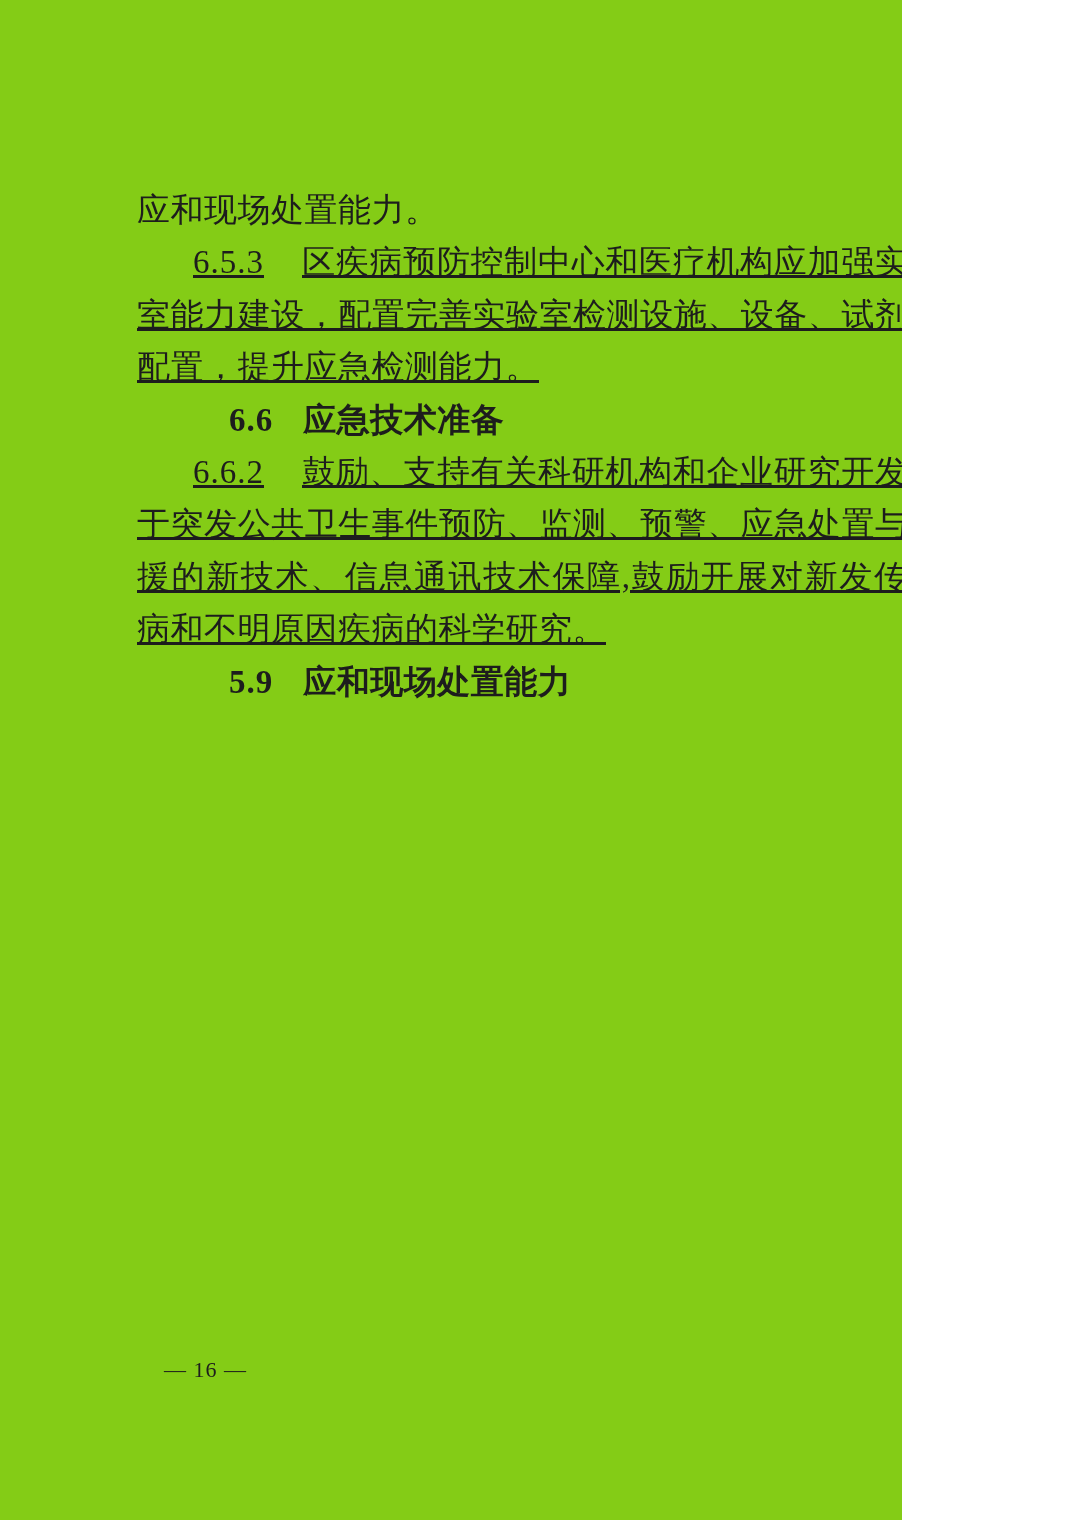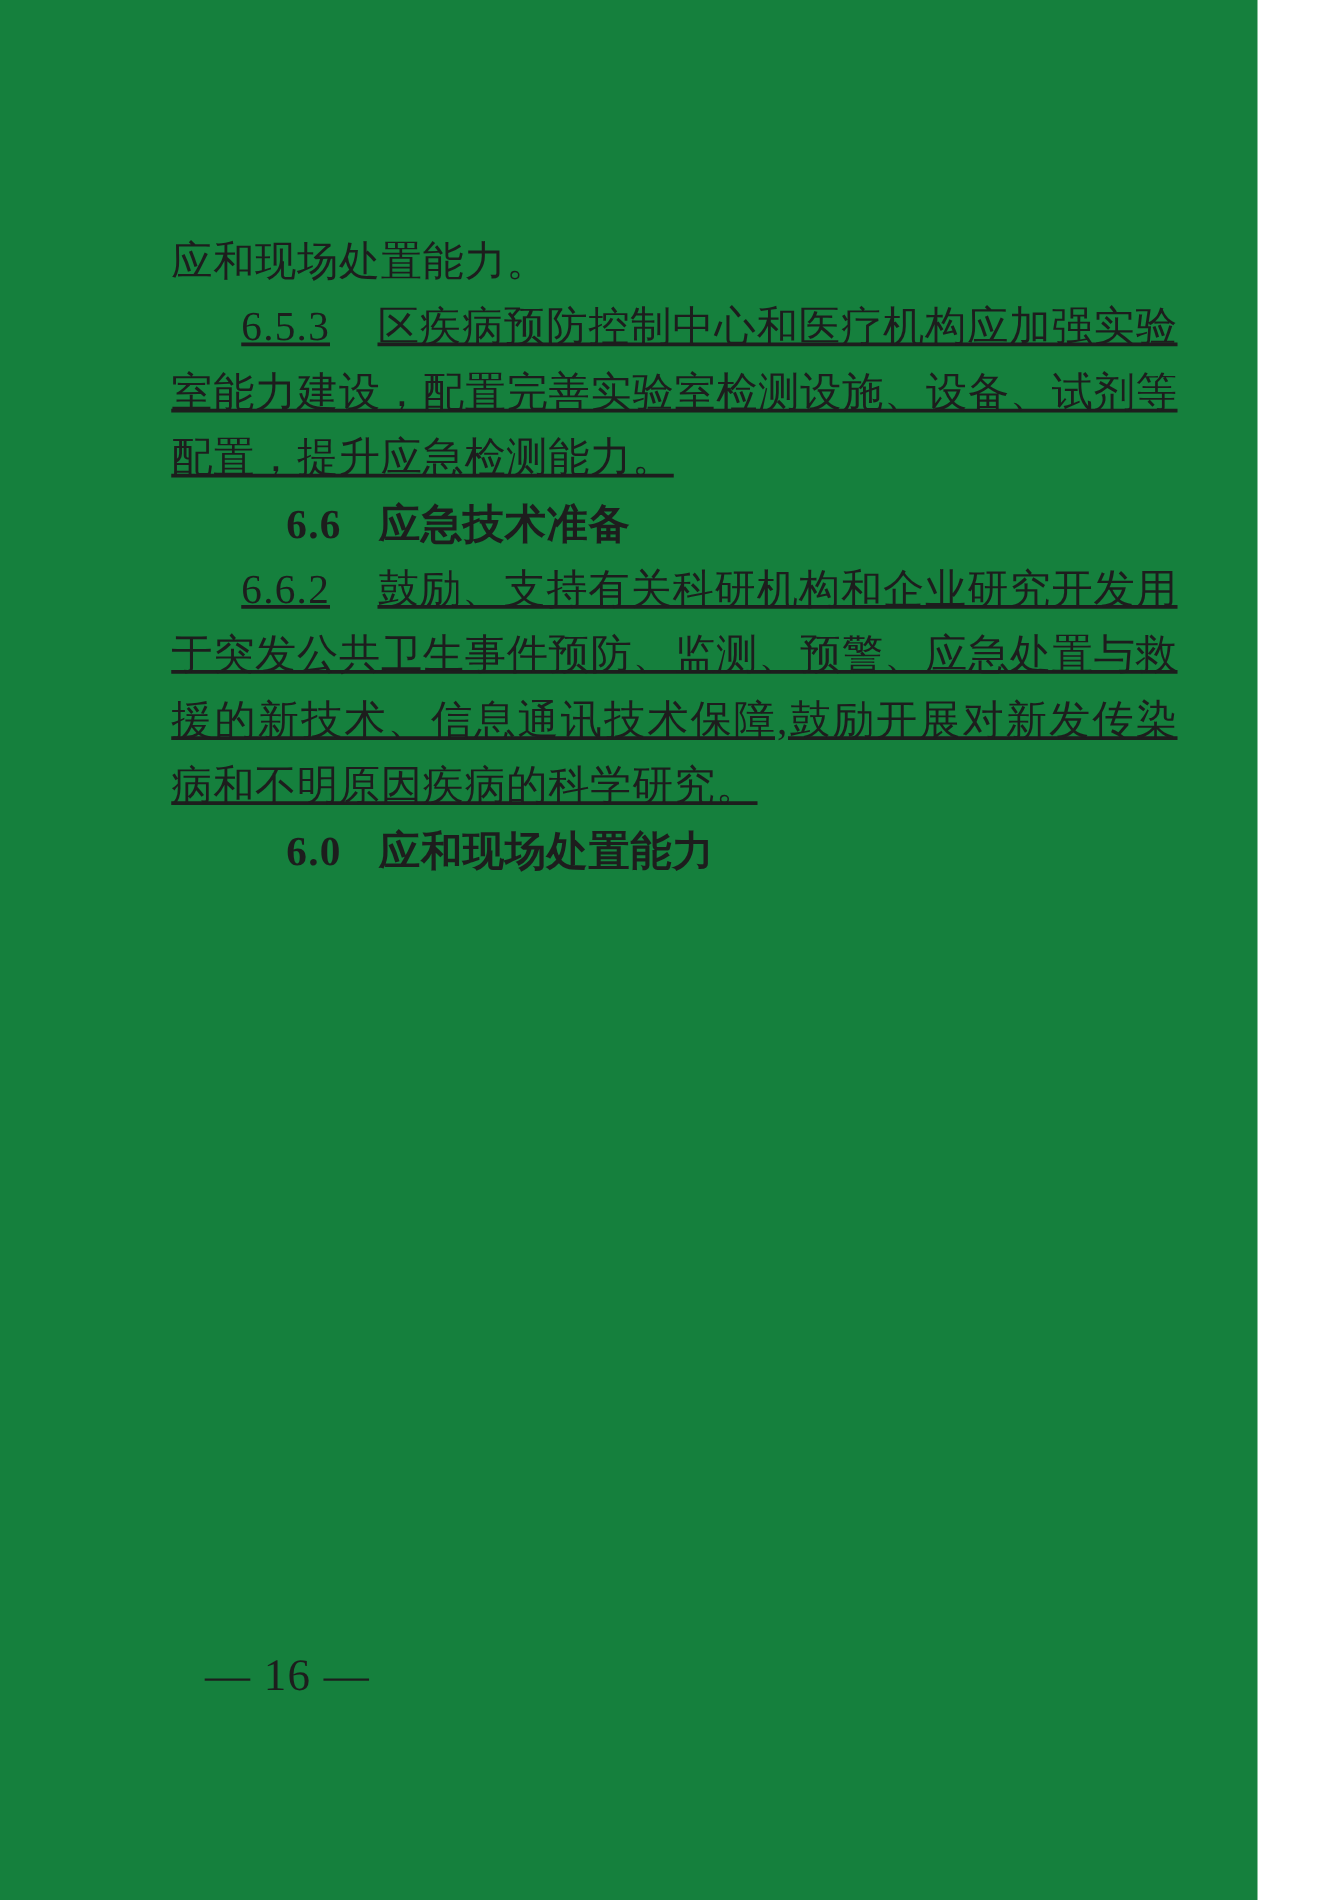--- a/index.html
+++ b/index.html
@@ -2,23 +2,23 @@
 <html lang="zh"><head>
 <meta charset="utf-8">
 <style>
   html, body {
     margin: 0;
     padding: 0;
     background: #ffffff;
   }
   .page {
     position: relative;
-    width: 1006px;
+    width: 902px;
     height: 1520px;
-    background: #15803d;
+    background: #84cc16;
     overflow: hidden;
     font-family: "Liberation Serif", "DejaVu Serif", serif;
     color: #1d1d1d;
   }
   .content {
     position: absolute;
     left: 137px;
     top: 184px;
     width: 805px;
     font-size: 33px;
@@ -47,22 +47,22 @@
   }
   .heading .para-num {
     margin-right: 30px;
     margin-left: 36px;
   }
   .mt-sm { margin-top: 6px; }
   .mt-md { margin-top: 10px; }
   .page-number {
     position: absolute;
     left: 164px;
-    top: 1320px;
-    font-size: 36px;
+    top: 1350px;
+    font-size: 22px;
     line-height: 40px;
     letter-spacing: 1px;
     color: #1d1d1d;
   }
 </style>
 </head>
 <body>
 
 <div class="page">
 
@@ -79,20 +79,20 @@
       <span class="para-num">6.6</span><span>应急技术准备</span>
     </p>
 
 
     <p class="para mt-sm">
       <span class="para-num">6.6.2</span><span>鼓励、支持有关科研机构和企业研究开发用于突发公共卫生事件预防、监测、预警、应急处置与救援的新技术、信息通讯技术保障,鼓励开展对新发传染病和不明原因疾病的科学研究。</span>
     </p>
 
 
     <p class="heading mt-md">
-      <span class="para-num">6.0</span><span>应和现场处置能力</span>
+      <span class="para-num">5.9</span><span>应和现场处置能力</span>
     </p>
 
   </div>
 
   <div class="page-number">— 16 —</div>
 
 </div>
 
 </body></html>

